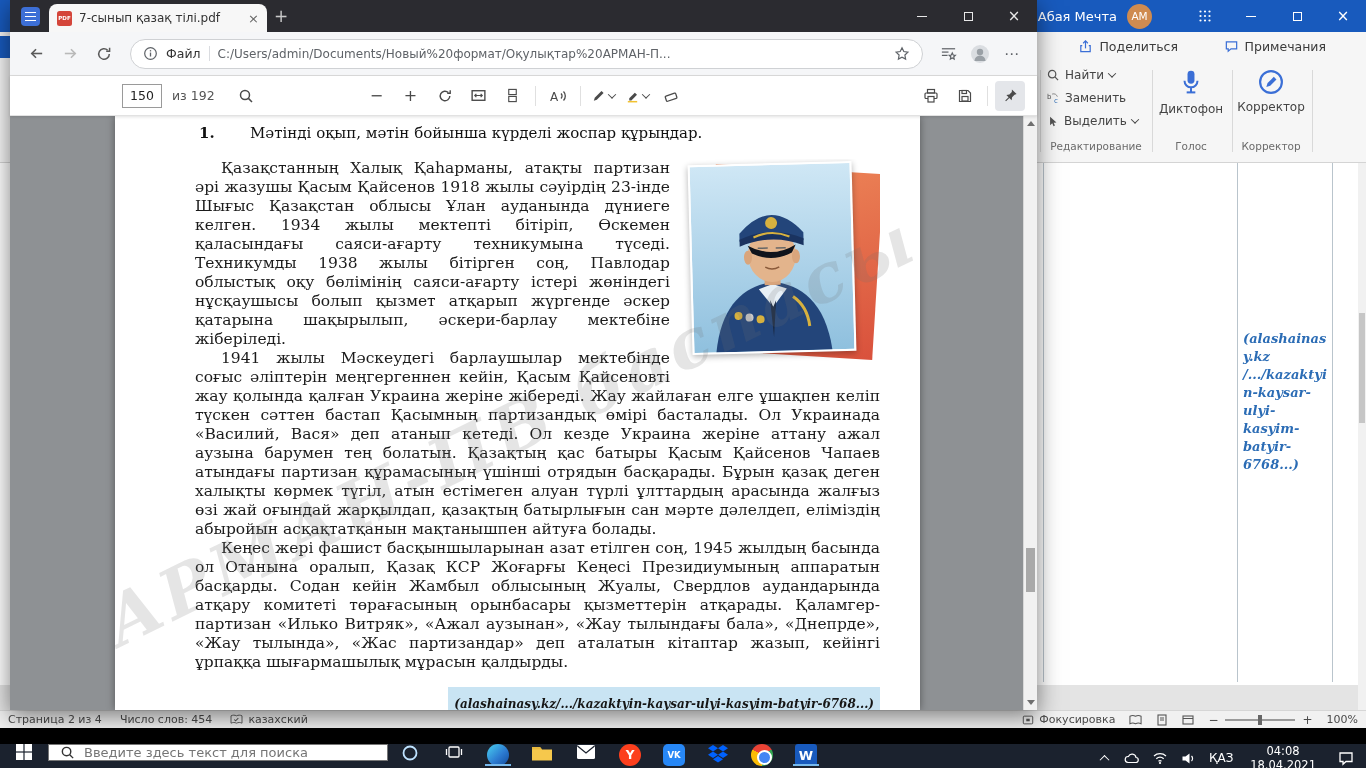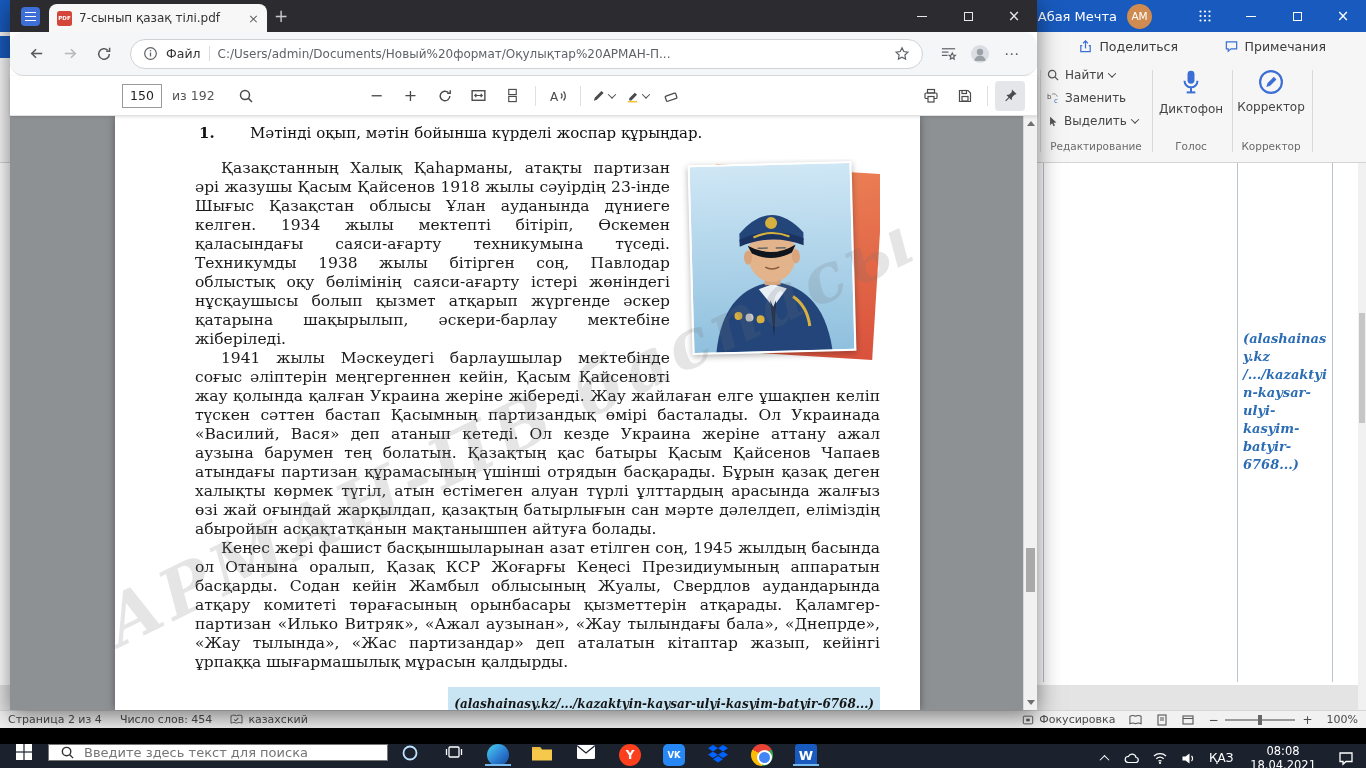--- a/index.html
+++ b/index.html
@@ -41,21 +41,21 @@
   .e-workspace i { display:block; width:11px; height:1.5px; background:#fff; }
   .e-tab { height:28px; width:218px; background:#f7f7f7; border-radius:8px 8px 0 0; display:flex; align-items:center; gap:7px; padding:0 8px; color:#333; font-size:12px; }
   .e-tab-title { flex:1; white-space:nowrap; overflow:hidden; text-overflow:ellipsis; }
   .e-pdficon { width:15px; height:15px; border-radius:2.5px; background:#d4453a; color:#fff; font-size:5.5px; font-weight:bold; display:flex; align-items:center; justify-content:center; flex:none; }
   .e-tabclose { color:#666; font-size:13px; line-height:1; }
   .e-newtab { width:28px; height:28px; color:#c9c9c9; font-size:17px; display:flex; align-items:center; justify-content:center; margin-bottom:2px; }
   .e-caps { margin-left:auto; display:flex; align-self:flex-start; }
   .e-cap { width:46px; height:32px; display:flex; align-items:center; justify-content:center; color:#e8e8e8; }
   .e-min-glyph { width:10px; height:1px; background:#e8e8e8; }
   .e-max-glyph { width:9px; height:9px; border:1px solid #e8e8e8; }
-  .e-addrbar { position:absolute; top:32px; left:0; right:0; height:44px; background:#f5f6f8; border-bottom:1px solid #dcdcdc; display:flex; align-items:center; padding:0 10px; gap:2px;border-radius:14px; }
+  .e-addrbar { position:absolute; top:32px; left:0; right:0; height:44px; background:#f5f6f8; border-bottom:1px solid #dcdcdc; display:flex; align-items:center; padding:0 10px; gap:2px; }
   .e-navbtn { width:32px; height:32px; display:flex; align-items:center; justify-content:center; border-radius:4px; }
   .e-url { flex:1; height:30px; background:#fff; border:1px solid #cfd1d4; border-radius:15px; display:flex; align-items:center; padding:0 12px; gap:8px; margin:0 8px; min-width:0; }
   .e-url-scheme { font-size:12.5px; color:#333; flex:none; }
   .e-url-div { width:1px; height:15px; background:#dadce0; flex:none; }
   .e-url-text { font-size:12px; color:#5f6368; white-space:nowrap; overflow:hidden; text-overflow:ellipsis; flex:1; }
   .e-abtn { width:30px; height:30px; display:flex; align-items:center; justify-content:center; border-radius:4px; color:#5f6368; }
   .e-more { font-size:15px; color:#5f6368; letter-spacing:1px; }
   .e-pdfbar { position:absolute; top:76px; left:0; right:0; height:40px; background:#fff; border-bottom:1px solid #e2e2e2; box-shadow:0 1px 3px rgba(0,0,0,.12); display:flex; align-items:center; padding:0 12px; z-index:5; }
   .e-pagebox { width:40px; height:24px; border:1px solid #9a9a9a; background:#fff; text-align:center; font-size:12.5px; color:#222; margin-left:100px; font-family:inherit; }
   .e-of { font-size:12.5px; color:#555; margin-left:10px; }
@@ -578,21 +578,21 @@
         </svg>
     </span>
     <span class="tb-trayicon">
       <svg width="15" height="13" viewBox="0 0 15 13">
           <path d="M1.5 4.5 h3 l4-3 v10 l-4-3 h-3z" fill="#fff"></path>
           <path d="M10.5 4 a3.5 3.5 0 0 1 0 5" fill="none" stroke="#fff" stroke-width="1.2"></path>
         </svg>
     </span>
     <span class="tb-lang">ҚАЗ</span>
     <span class="tb-clock">
-      <div>08:08</div>
+      <div>04:08</div>
       <div>18.04.2021</div>
     </span>
     <span class="tb-action">
       <svg width="16" height="15" viewBox="0 0 16 15">
           <path d="M2 2 h12 v8.5 h-6 l-3 2.8 v-2.8 H2z" fill="none" stroke="#fff" stroke-width="1.3"></path>
         </svg>
     </span>
   </div>
 </div>
 

